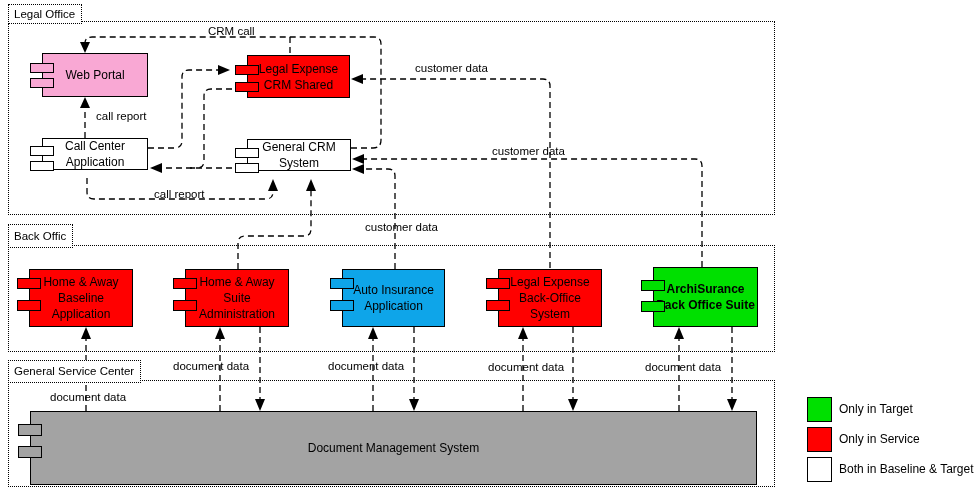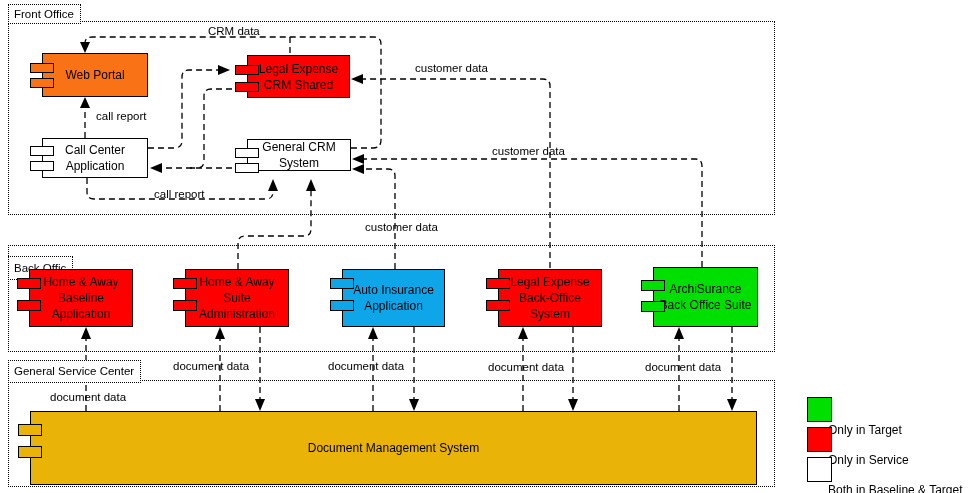--- a/index.html
+++ b/index.html
@@ -13,21 +13,21 @@
         font-size:12px;line-height:16px;text-align:center;}
   .comp span{display:block;white-space:nowrap;}
   .port{position:absolute;left:-13px;width:24px;height:10px;border:1.4px solid #000;
         box-sizing:border-box;background:inherit;}
   svg.wires{position:absolute;left:0;top:0;z-index:1;}
   .conn{fill:none;stroke:#000;stroke-width:1.3;stroke-dasharray:6 4;}
   .arrow{fill:#000;stroke:none;}
   .flowlbl{position:absolute;font-size:11.5px;line-height:12px;white-space:nowrap;z-index:3;}
   .legend-row{position:absolute;height:25px;z-index:2;}
   .swatch{position:absolute;left:0;top:0;width:25px;height:25px;border:1px solid #000;box-sizing:border-box;}
-  .legend-text{position:absolute;left:21px;top:5px;font-size:12px;white-space:nowrap;margin-top:21px;}
+  .legend-text{position:absolute;left:32px;top:5px;font-size:12px;white-space:nowrap;}
 </style>
 </head>
 <body>
 
 <div class="zone" style="left:8px;top:21px;width:765px;height:192px;"></div>
 <div class="zone" style="left:8px;top:245px;width:765px;height:105px;"></div>
 <div class="zone" style="left:8px;top:380px;width:765px;height:105px;"></div>
 
 <svg class="wires" width="974" height="493" viewBox="0 0 974 493">
   <path class="conn" d="M351,148 L373,148 Q381,148 381,140 L381,44 Q381,37 374,37 L92,37 Q85,37 85,43"></path>
@@ -72,38 +72,38 @@
   <path class="conn" d="M523,411 L523,339"></path>
   <polygon class="arrow" points="523,327 518,339 528,339"></polygon>
   <path class="conn" d="M573,327 L573,399"></path>
   <polygon class="arrow" points="573,411 568,399 578,399"></polygon>
   <path class="conn" d="M679,411 L679,339"></path>
   <polygon class="arrow" points="679,327 674,339 684,339"></polygon>
   <path class="conn" d="M732,327 L732,399"></path>
   <polygon class="arrow" points="732,411 727,399 737,399"></polygon>
 </svg>
 
-<div class="tab" style="left:8px;top:4px;height:17px;"><span>Front Office</span></div>
-<div class="tab" style="left:8px;top:224px;height:21px;line-height:20px;margin-top:32px;"><span>Back Offic</span></div>
+<div class="tab" style="left:8px;top:4px;height:17px;"><span>Legal Office</span></div>
+<div class="tab" style="left:8px;top:224px;height:21px;line-height:20px;"><span>Back Offic</span></div>
 <div class="tab" style="left:8px;top:360px;height:20px;line-height:19px;"><span>General Service Center</span></div>
 
-<div class="comp" style="left: 42px; top: 53px; width: 106px; height: 44px; background-color: #f97316;">
+<div class="comp" style="left: 42px; top: 53px; width: 106px; height: 44px; background-color: #f9a8d4;">
   <i class="port" style="top:9px;"></i>
   <i class="port" style="top:24px;"></i>
   <span>Web Portal</span>
 </div>
 
 <div class="comp" style="left: 247px; top: 55px; width: 103px; height: 43px; background-color: rgb(255, 0, 0);">
   <i class="port" style="top:9px;"></i>
   <i class="port" style="top:26px;"></i>
   <span>Legal Expense</span>
   <span>CRM Shared</span>
 </div>
 
-<div class="comp" style="left: 42px; top: 138px; width: 106px; height: 40px; background-color: rgb(255, 255, 255);">
+<div class="comp" style="left: 42px; top: 138px; width: 106px; height: 32px; background-color: rgb(255, 255, 255);">
   <i class="port" style="top:7px;"></i>
   <i class="port" style="top:22px;"></i>
   <span>Call Center</span>
   <span>Application</span>
 </div>
 
 <div class="comp" style="left: 247px; top: 139px; width: 104px; height: 32px; background-color: rgb(255, 255, 255); text-align: right;">
   <i class="port" style="top:8px;"></i>
   <i class="port" style="top:23px;"></i>
   <span>General CRM</span>
@@ -134,34 +134,34 @@
 </div>
 
 <div class="comp" style="left: 498px; top: 269px; width: 104px; height: 58px; background-color: rgb(255, 0, 0);">
   <i class="port" style="top:8px;height:11px;"></i>
   <i class="port" style="top:30px;height:11px;"></i>
   <span>Legal Expense</span>
   <span>Back-Office</span>
   <span>System</span>
 </div>
 
-<div class="comp" style="left: 653px; top: 267px; width: 105px; height: 60px; background-color: rgb(0, 224, 0);">
+<div class="comp" style="left: 653px; top: 267px; width: 105px; height: 60px; background-color: rgb(0, 224, 0); font-weight: bold;">
   <i class="port" style="top:12px;height:11px;"></i>
   <i class="port" style="top:33px;height:11px;"></i>
   <span>ArchiSurance</span>
   <span>Back Office Suite</span>
 </div>
 
-<div class="comp" style="left: 30px; top: 411px; width: 727px; height: 74px; background-color: #eab308; text-align: right;">
+<div class="comp" style="left: 30px; top: 411px; width: 727px; height: 74px; background-color: #a3a3a3; text-align: right;">
   <i class="port" style="top:12px;height:12px;"></i>
   <i class="port" style="top:34px;height:12px;"></i>
   <span>Document Management System</span>
 </div>
 
-<div class="flowlbl" style="left:208px;top:25px;">CRM data</div>
+<div class="flowlbl" style="left:208px;top:25px;">CRM call</div>
 <div class="flowlbl" style="left:415px;top:62px;">customer data</div>
 <div class="flowlbl" style="left:492px;top:145px;">customer data</div>
 <div class="flowlbl" style="left:365px;top:221px;">customer data</div>
 <div class="flowlbl" style="left:96px;top:110px;">call report</div>
 <div class="flowlbl" style="left:154px;top:188px;">call report</div>
 <div class="flowlbl" style="left:50px;top:391px;">document data</div>
 <div class="flowlbl" style="left:173px;top:360px;">document data</div>
 <div class="flowlbl" style="left:328px;top:360px;">document data</div>
 <div class="flowlbl" style="left:488px;top:361px;">document data</div>
 <div class="flowlbl" style="left:645px;top:361px;">document data</div>

